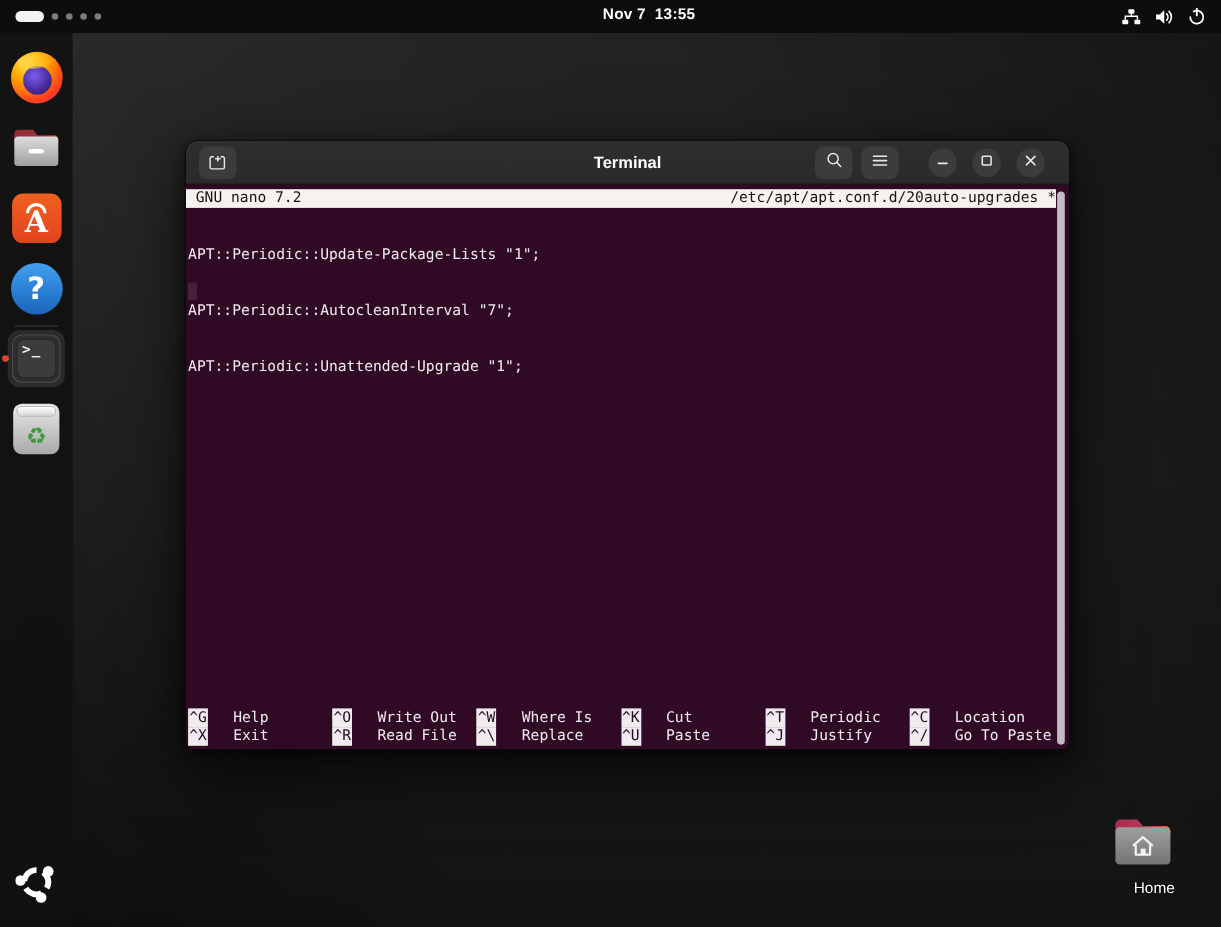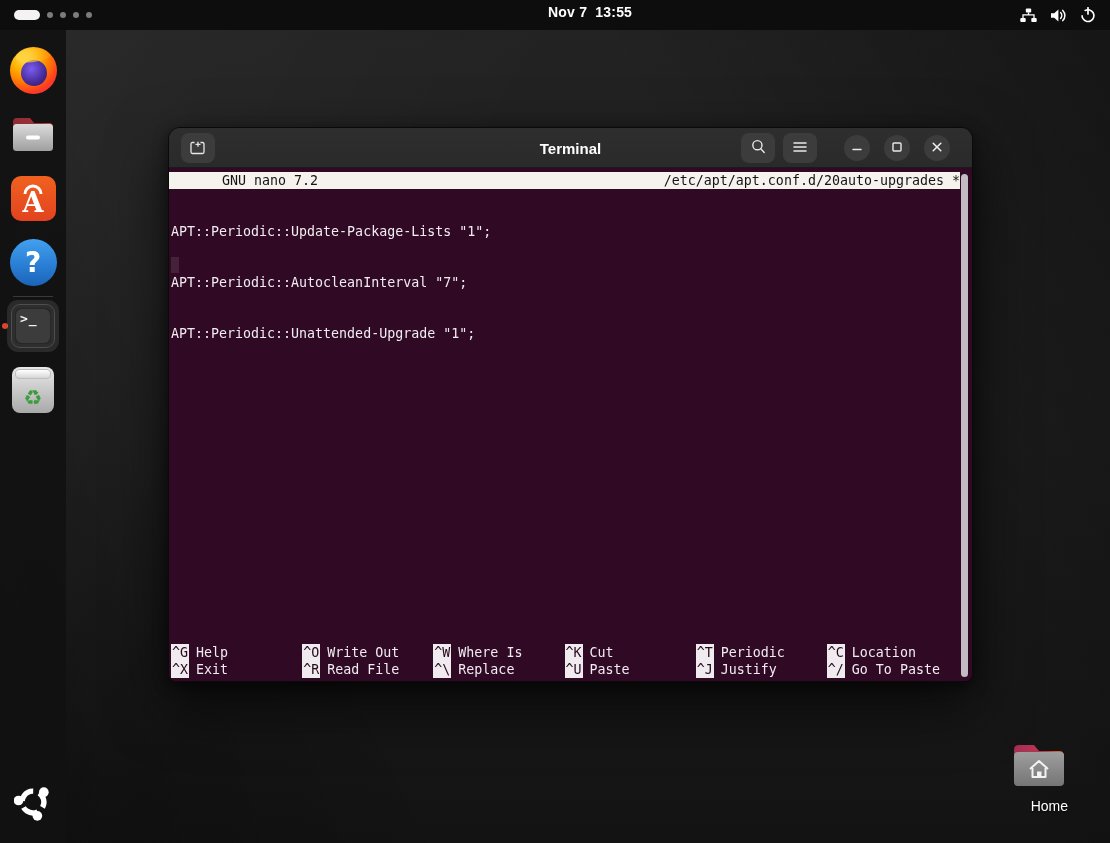--- a/index.html
+++ b/index.html
@@ -96,30 +96,30 @@
   .newtab-btn { left:12px; }
   .search-btn { right:197px; }
   .menu-btn { right:155px; }
   .min-btn { right:102px; }
   .max-btn { right:62px; }
   .close-btn { right:22px; }
   
   .term-body { position:relative; height:514px; background:#300a24; padding-top:4px;
     font-family:"DejaVu Sans Mono","Liberation Mono",monospace; font-size:13.3px; line-height:17px; color:#f1ecf1; }
   .nano-header { height:17px; margin-right:12px; background:#f6f2ee; color:#141414; position:relative; white-space:pre; }
-  .nano-version { position:absolute; left:9px; top:0;margin-left:44px; }
+  .nano-version { position:absolute; left:9px; top:0; }
   .nano-file { position:absolute; left:0; right:0; top:0; text-align:right; }
   .nano-lines { padding-left:2px; white-space:pre; }
   .nano-line { height:17px; }
   .cursor { position:absolute; left:2px; top:89px; width:8px; height:16px; background:rgba(255,255,255,0.10); }
   .nano-footer { position:absolute; left:2px; right:14px; bottom:4px; display:grid;
     grid-template-columns:repeat(6, 1fr); grid-auto-flow:column; grid-template-rows:17px 17px; white-space:pre; }
   .nf-item { height:17px; }
   .nf-key { display:inline-block; background:#f0ebee; color:#26091c; padding:0 1px; }
-  .nf-lbl { margin-left:7px;text-align:center; }
+  .nf-lbl { margin-left:23px;text-align:center; }
   .scrollbar { position:absolute; right:4px; top:6px; bottom:5px; width:7px; border-radius:4px; background:#c3bdc3; cursor:pointer; }
 </style>
 </head>
 <body>
 
 <div class="screen">
   <div class="wallpaper"></div>
 
   <div class="topbar">
     <div class="ws">

